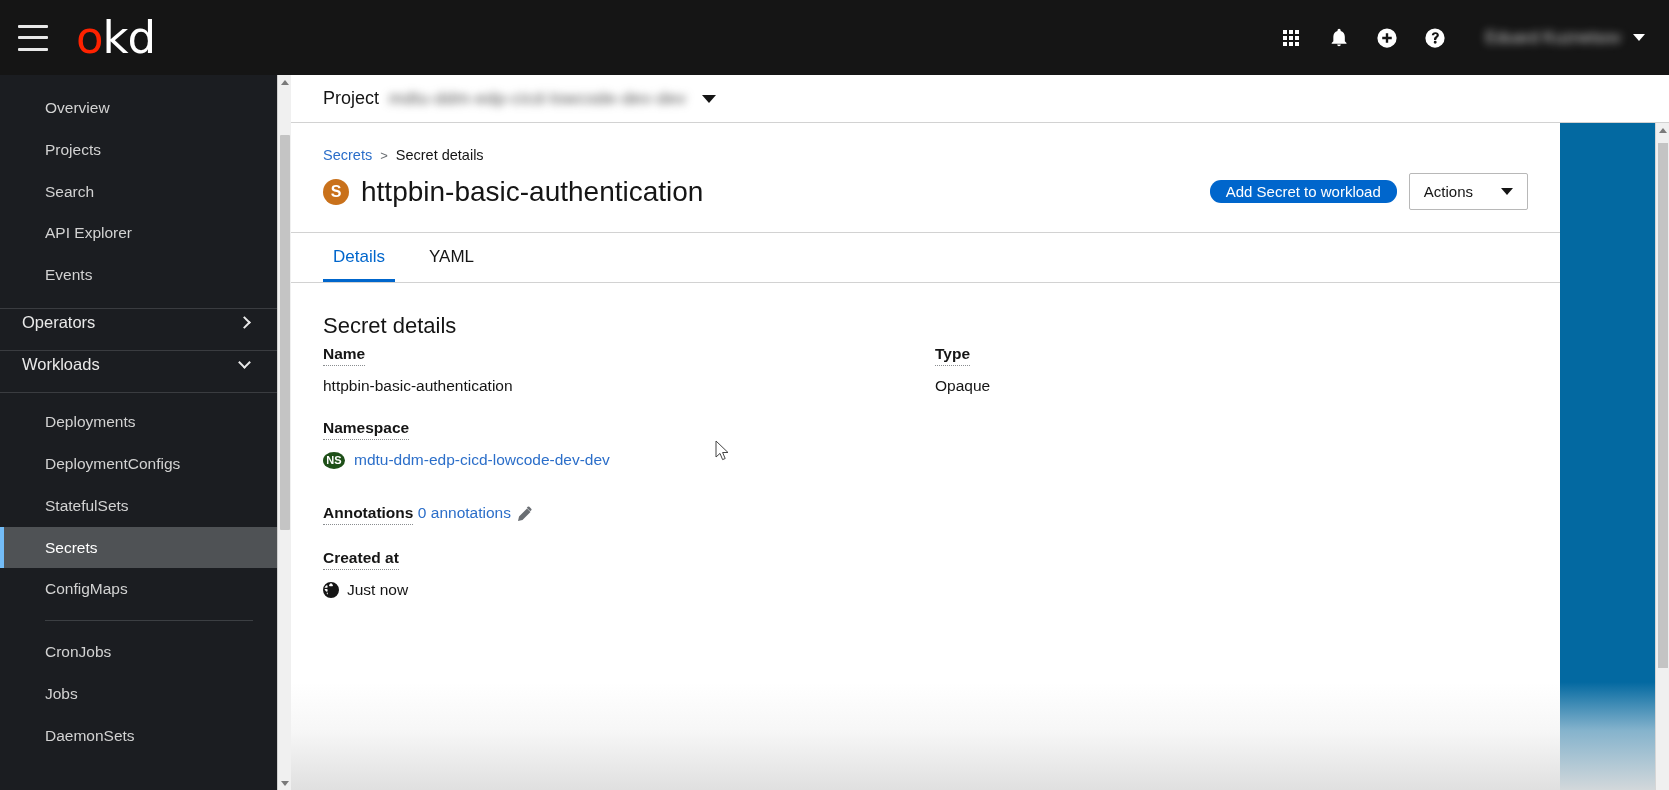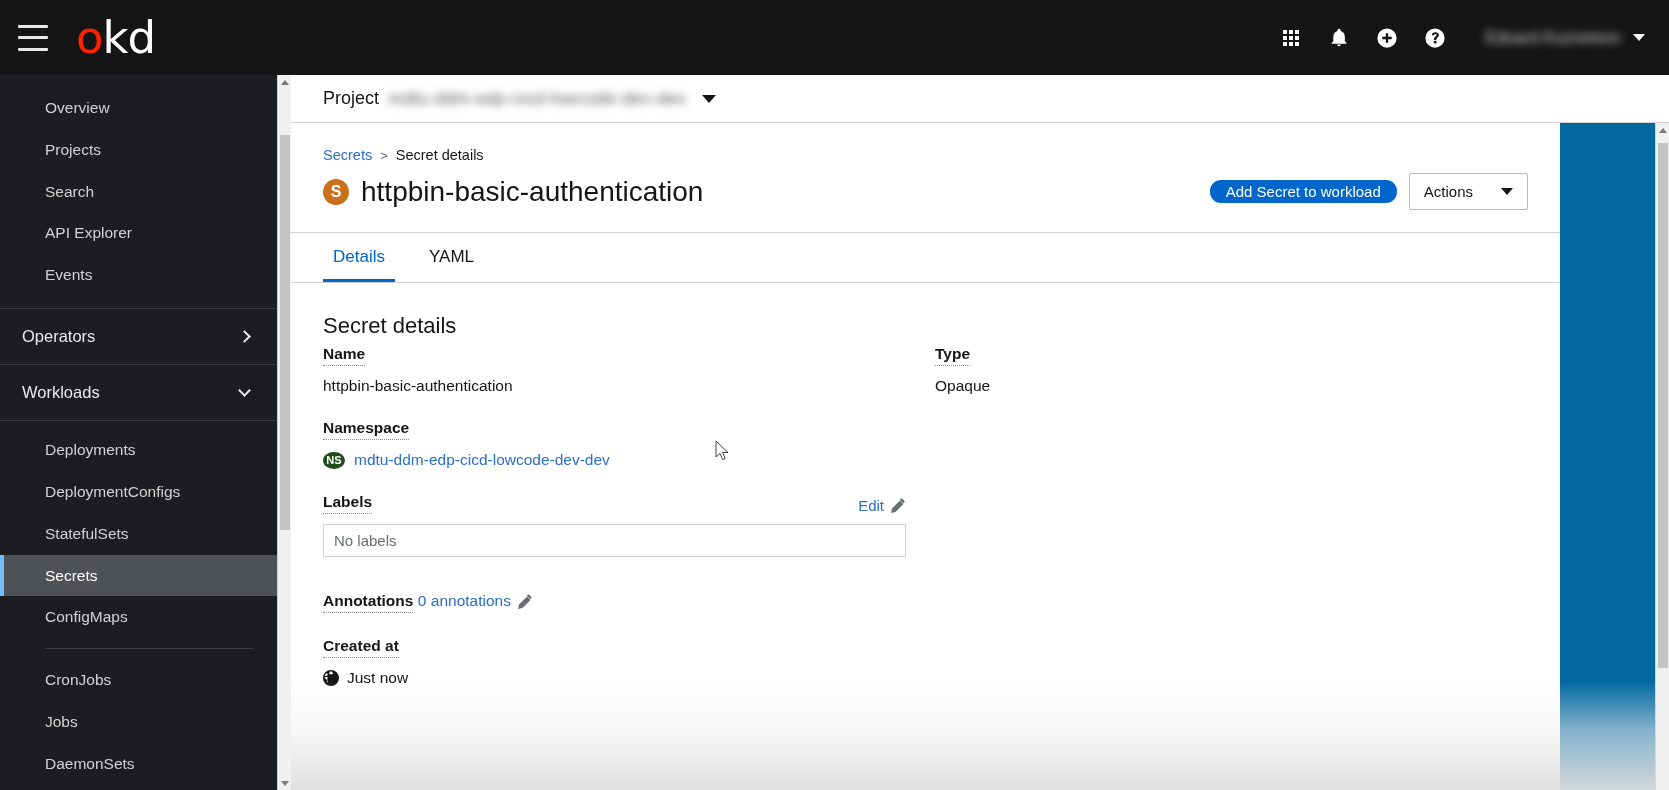--- a/index.html
+++ b/index.html
@@ -67,21 +67,21 @@
     display: block; color: #d2d2d2; font-size: 15.5px;
     padding: 12px 16px 12px 45px; text-decoration: none; cursor: pointer;
     line-height: 1.15; white-space: nowrap;
   }
   .nav-item.active {
     background: #4f5255; color: #fff;
     border-left: 4px solid #73bcf7; padding-left: 41px;
   }
   .nav-section {
     display: flex; align-items: center; justify-content: space-between;
-    color: #e9e9e9; font-size: 16.5px; padding: 18px 28px 18px 22px;
+    color: #e9e9e9; font-size: 16.5px; padding: 4px 28px 18px 22px;
     cursor: pointer; border-top: 1px solid #3a3c40; border-bottom: 1px solid #3a3c40;
   }
   .nav-section + .nav-section { border-top: none; }
   .chev {
     width: 9px; height: 9px; border-right: 2.5px solid #e9e9e9; border-bottom: 2.5px solid #e9e9e9;
   }
   .chev.right { transform: rotate(-45deg); }
   .chev.down { transform: rotate(45deg); margin-bottom: 4px; }
   .nav-divider { height: 1px; background: #3c3f43; margin: 10px 24px 10px 45px; }
 
@@ -373,34 +373,20 @@
           </div>
 
           <div class="dt-block">
             <div class="dt-label">Namespace</div>
             <div class="ns-row">
               <div class="ns-badge">NS</div>
               <a class="ns-link">mdtu-ddm-edp-cicd-lowcode-dev-dev</a>
             </div>
           </div>
 
-          <div class="dt-block">
-            <div class="label-head">
-              <div class="dt-label">Labels</div>
-              <a class="edit-link">
-                <span>Edit</span>
-                <svg class="pencil" viewBox="0 0 16 16" fill="#6a6e73">
-                    <path d="M12.1.9a1.2 1.2 0 0 0-1.7 0l-1 1 3.7 3.7 1-1a1.2 1.2 0 0 0 0-1.7zM9.6 2.7 1.1 11.2 0 16l4.8-1.1 8.5-8.5z"></path>
-                  </svg>
-              </a>
-            </div>
-            <div class="labels-box">
-              <span>No labels</span>
-            </div>
-          </div>
 
           <div class="dt-block">
             <div class="dt-label">Annotations</div>
             <a class="annot-link">
               <span>0 annotations</span>
               <svg class="pencil" viewBox="0 0 16 16" fill="#6a6e73">
                   <path d="M12.1.9a1.2 1.2 0 0 0-1.7 0l-1 1 3.7 3.7 1-1a1.2 1.2 0 0 0 0-1.7zM9.6 2.7 1.1 11.2 0 16l4.8-1.1 8.5-8.5z"></path>
                 </svg>
             </a>
           </div>

